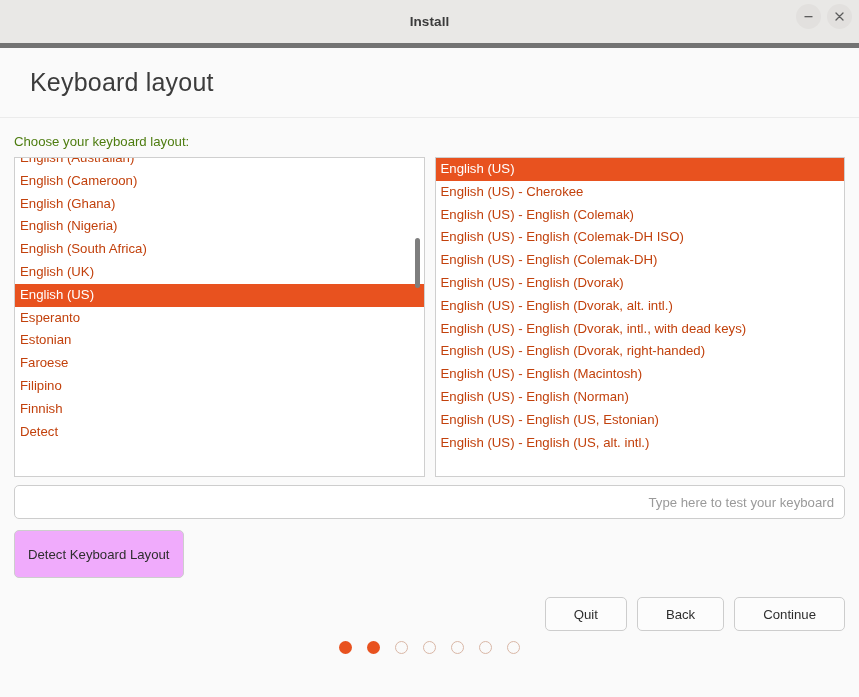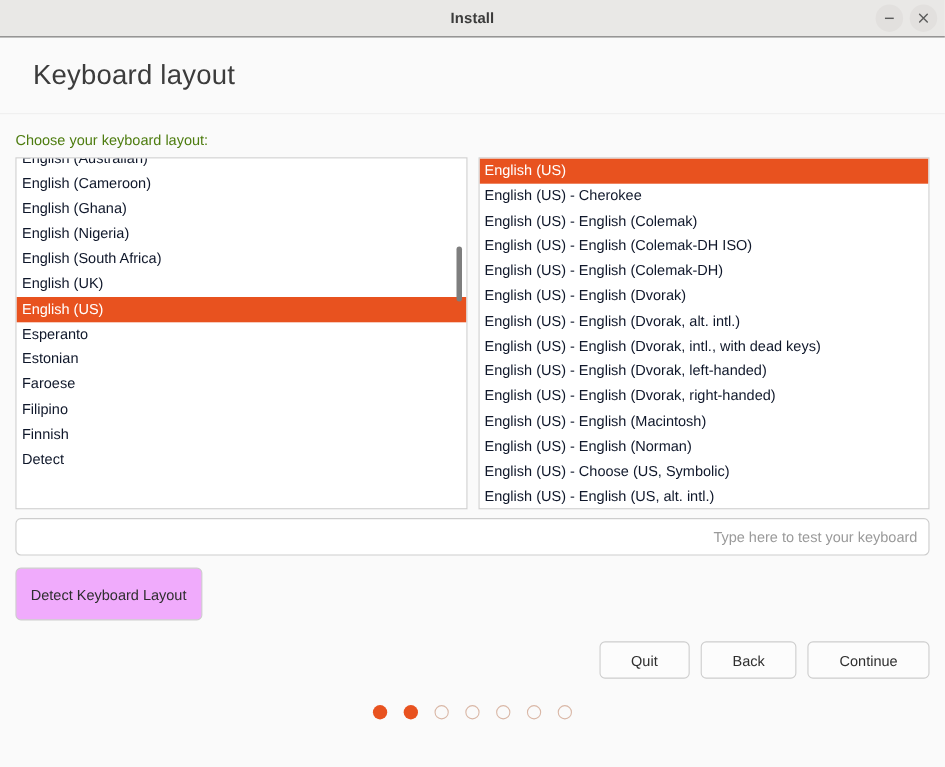--- a/index.html
+++ b/index.html
@@ -11,23 +11,23 @@
     overflow: hidden;
     font-family: "Liberation Sans", "DejaVu Sans", sans-serif;
     background: #fafafa;
     color: #2e2e2e;
     -webkit-font-smoothing: antialiased;
   }
 
   
   .titlebar {
     position: relative;
-    height: 34px;
+    height: 48px;
     background: #e9e8e6;
-    border-bottom: 1px solid #737373;
+    border-bottom: 5px solid #737373;
     display: flex;
     align-items: center;
     justify-content: center;
   }
   .titlebar-title {
     font-size: 13.5px;
     font-weight: bold;
     color: #3b3b3b;
     letter-spacing: .1px;
   }
@@ -100,21 +100,21 @@
     left: 0; right: 0;
     top: -11px;            
   }
   .list-inner.right { top: 0; }
 
   .list-item {
     height: 22.8px;
     line-height: 22.8px;
     padding: 0 0 0 5px;
     font-size: 13.2px;
-    color: #0f172a;
+    color: #c2410c;
     white-space: nowrap;
     overflow: hidden;
     cursor: default;
   }
   .list-item.selected {
     background: #e8521f;
     color: #ffffff;
   }
 
   
@@ -260,25 +260,24 @@
     <div class="list-panel">
       <div class="list-inner right" id="variant-list-inner">
           <div class="list-item selected">English (US)</div>
           <div class="list-item">English (US) - Cherokee</div>
           <div class="list-item">English (US) - English (Colemak)</div>
           <div class="list-item">English (US) - English (Colemak-DH ISO)</div>
           <div class="list-item">English (US) - English (Colemak-DH)</div>
           <div class="list-item">English (US) - English (Dvorak)</div>
           <div class="list-item">English (US) - English (Dvorak, alt. intl.)</div>
           <div class="list-item">English (US) - English (Dvorak, intl., with dead keys)</div>
-          <div class="list-item">English (US) - English (Dvorak, left-handed)</div>
           <div class="list-item">English (US) - English (Dvorak, right-handed)</div>
           <div class="list-item">English (US) - English (Macintosh)</div>
           <div class="list-item">English (US) - English (Norman)</div>
-          <div class="list-item">English (US) - Choose (US, Symbolic)</div>
+          <div class="list-item">English (US) - English (US, Estonian)</div>
           <div class="list-item">English (US) - English (US, alt. intl.)</div>
         </div>
     </div>
 
   </div>
 
   <input class="test-input" type="text" placeholder="Type here to test your keyboard" style="">
 
   <button class="detect-btn">Detect Keyboard Layout</button>
 

